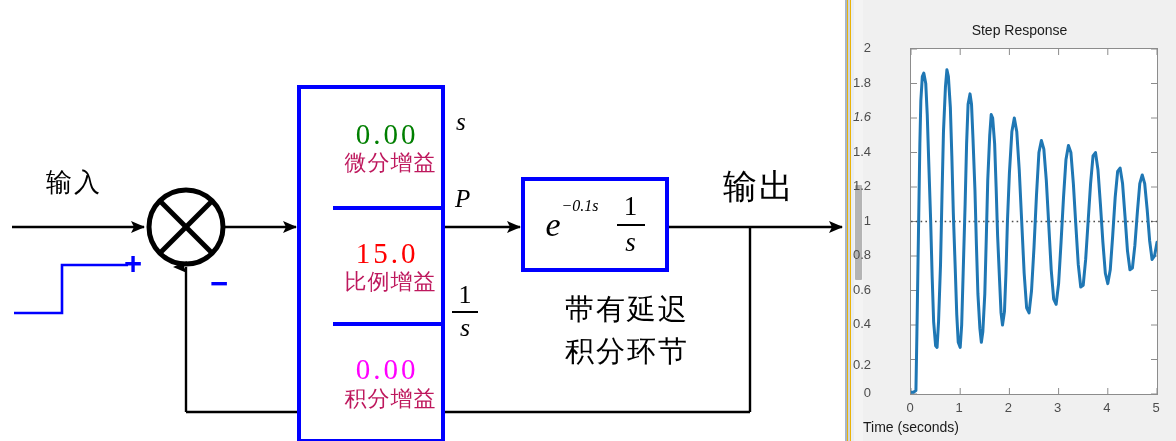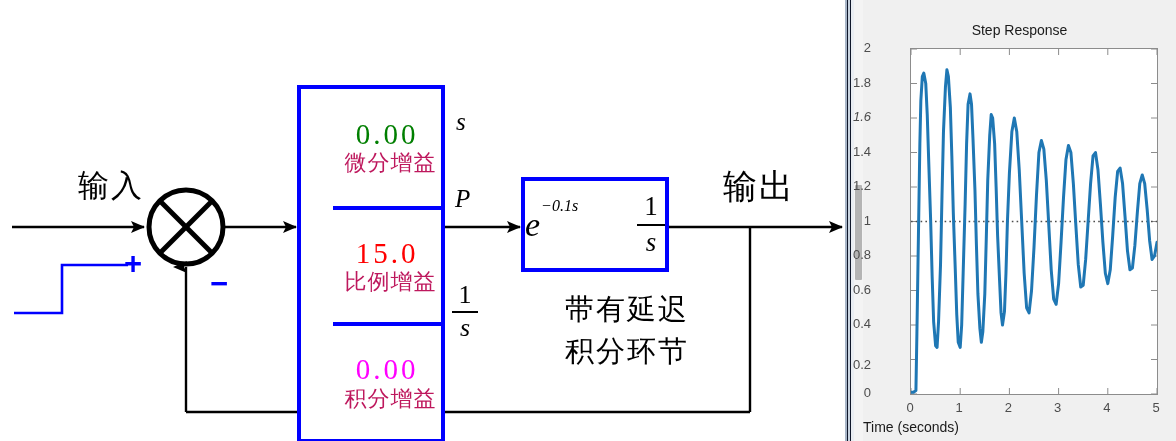--- a/index.html
+++ b/index.html
@@ -16,21 +16,21 @@
   #diagram svg { position:absolute; left:0; top:0; }
 
   
   .lbl {
     position:absolute;
     font-family:"Liberation Serif","DejaVu Serif",serif;
     color:#000;
     white-space:nowrap;
     line-height:1;
   }
-  .lbl-input  { left:46px;  top:170px; font-size:31px; letter-spacing:2px;margin-left:32px; }
+  .lbl-input  { left:46px;  top:170px; font-size:26px; letter-spacing:2px; }
   .lbl-output { left:723px; top:170px; font-size:34px; letter-spacing:2px; }
 
   .plus  { position:absolute; left:124px; top:248px; font-size:31px; font-weight:bold; color:#0000ff; font-family:"Liberation Sans",sans-serif; line-height:1;}
   .minus { position:absolute; left:210px; top:268px; font-size:31px; font-weight:bold; color:#0000ff; font-family:"Liberation Sans",sans-serif; line-height:1;}
 
   
   #pidblock {
     position:absolute; left:297px; top:85px; width:148px; height:358px;
     border:4px solid #0000ff; background:#fff;padding-left:32px;
   }
@@ -61,42 +61,42 @@
     font-family:"Liberation Serif","DejaVu Serif",serif; color:#000;
   }
   #op-frac .n { font-size:26px; line-height:1.0; }
   #op-frac .bar { width:26px; height:2px; background:#000; margin:3px 0 2px; }
   #op-frac .d { font-size:26px; font-style:italic; line-height:1.0; }
 
   
   #plantblock {
     position:absolute; left:521px; top:177px; width:148px; height:95px;
     border:4px solid #0000ff; background:#fff;
-    display:flex; align-items:center; justify-content:space-between; gap:19px;
+    display:flex; align-items:center; justify-content:center; gap:19px;
   }
   .expo {
     font-family:"Liberation Serif","DejaVu Serif",serif;
     font-style:italic; font-size:34px; color:#000; position:relative;
   }
   .expo sup { font-size:16px; font-style:italic; position:relative; top:-12px; left:1px; }
   .frac { display:flex; flex-direction:column; align-items:center; color:#000;
           font-family:"Liberation Serif","DejaVu Serif",serif; }
   .frac .n { font-size:27px; line-height:1.0; }
   .frac .bar { width:28px; height:2px; background:#000; margin:4px 0 3px; }
   .frac .d { font-size:27px; font-style:italic; line-height:1.0; }
 
   .plantcap {
     position:absolute; left:527px; top:288px; width:200px;
     text-align:center; color:#000;
     font-family:"Liberation Serif","DejaVu Serif",serif;
     font-size:29px; line-height:1.45; letter-spacing:2px;
   }
 
   
-  #figwin { position:absolute; left:845px; top:0; width:262px; height:441px; background:#0f172a; }
+  #figwin { position:absolute; left:845px; top:0; width:262px; height:441px; background:#eab308; }
   #winedge-a { position:absolute; left:0;  top:0; width:2px; height:441px; background:#a8b6c8; }
   #winedge-b { position:absolute; left:3px;top:0; width:2px; height:441px; background:#c9d4e0; }
   #winedge-c { position:absolute; left:6px;top:0; width:3px; height:441px; background:#e9edf2; }
   #scrollbar-track { position:absolute; left:9px; top:0; width:9px; height:441px; background:#f4f4f4; }
   #scrollbar-thumb { position:absolute; left:10px; top:185px; width:7px; height:95px; background:#b4b4b4; border-radius:1px; }
   #figpanel { position:absolute; left:18px; top:0; width:313px; height:441px; background:#f0f0f0; }
 
   #chart-title {
     position:absolute; left:0; top:22px; width:313px; text-align:center;
     font-family:"Liberation Sans","DejaVu Sans",sans-serif;

